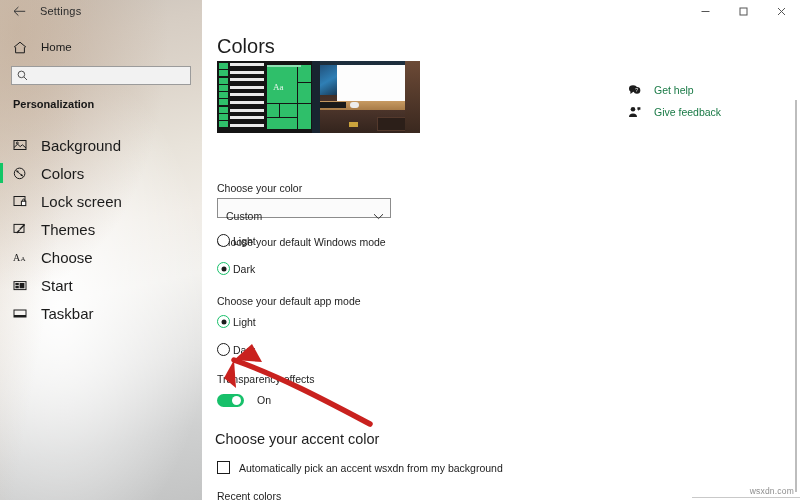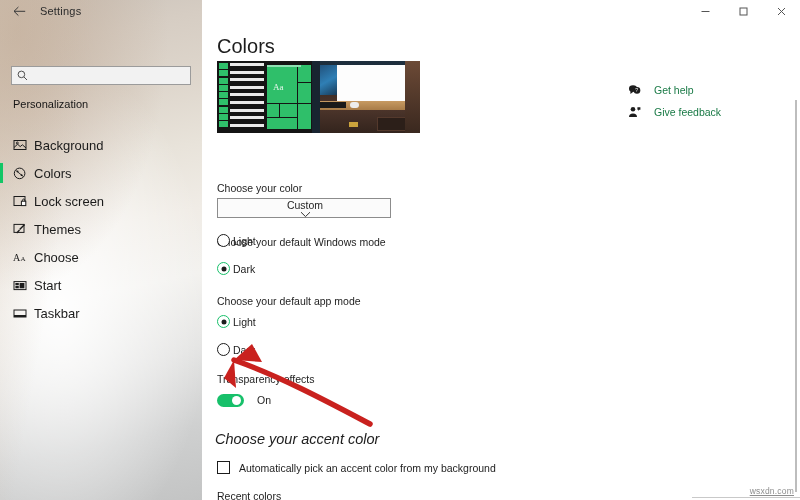--- a/index.html
+++ b/index.html
@@ -97,39 +97,39 @@
     border: 0; outline: 0; background: transparent;
     font-family: "Liberation Sans", sans-serif;
     font-size: 10.5px; color: #4a4a4a;
     padding-left: 7px;
   }
   .search-wrap input::placeholder { color:#6a6a6a; }
   .search-ico { width: 20px; display:flex; align-items:center; justify-content:center; color:#4f4f4f; }
 
   .nav-section {
     position: absolute; left: 13px; top: 98px;
-    font-size: 11px; font-weight: normal; color: #161616;
+    font-size: 11px; font-weight: bold; color: #161616;
     z-index: 3;
   }
 
   .nav-list { position:absolute; left:0; top:131px; width:202px; z-index:3; }
   .nav-item {
     position: relative;
     height: 28px;
     display: flex; align-items: center;
     padding-left: 13px;
   }
   .nav-item .accent-bar {
     position: absolute; left: 0; top: 4px;
     width: 3px; height: 20px;
     background: #13c666;
     opacity: 0;
   }
   .nav-item.selected .accent-bar { opacity: 1; }
-  .nav-item-label { font-size: 13px; color:#1b1b1b; margin-left: 0; }
+  .nav-item-label { font-size: 15px; color:#1b1b1b; margin-left: 7px; }
 
   
   .content {
     position: absolute; left: 202px; top: 22px;
     width: 598px; height: 478px;
     background: #fff;
     overflow: hidden;
   }
 
   .page-title {
@@ -230,22 +230,21 @@
   .label-md {
     position: absolute; font-size: 14.5px; color: #1d1d1d;
   }
 
   .dropdown {
     position: absolute; left: 15px; top: 176px;
     width: 174px; height: 20px;
     background: #fbfbfb;
     border: 1px solid #8c8c8c;
     display: flex; align-items: center;
-    padding: 0 6px 0 8px;
-    flex-direction: column;
+    padding: 16px 6px 0 8px;
   }
   .dropdown .val { flex:1 1 auto; font-size: 10.5px; color: #1f1f1f; }
   .dropdown .chev { color:#333; display:flex; align-items:center; }
 
   .radio-row {
     position: absolute; left: 15px;
     display: flex; align-items: center;
   }
   .radio {
     width: 13px; height: 13px; min-width:13px;
@@ -313,21 +312,20 @@
   .annot {
     position:absolute; left:0; top:0; width:598px; height:478px;
     pointer-events:none;
   }
 
   
   .watermark {
     position:absolute; right: 6px; bottom: 4px;
     font-size: 8.5px; color: #8e8e8e;
     letter-spacing:.2px;
-    text-decoration:underline;
   }
   .wm-line {
     position:absolute; right:0; bottom:2px; width: 108px; height:1px;
     background:#c9c9c9;
   }
 </style>
 </head>
 <body>
 
 <div id="app">
@@ -353,20 +351,29 @@
     </div>
     <div class="tb-btn">
       <svg width="11" height="11" viewBox="0 0 11 11">
         <path d="M2 2 L9 9 M9 2 L2 9" stroke="#555" stroke-width="1"></path>
       </svg>
     </div>
   </div>
 
   <div class="nav">
 
+    <div class="nav-home">
+      <span class="nav-ico">
+        <svg width="14" height="13" viewBox="0 0 14 13" fill="none">
+          <path d="M1 6.2 L7 1.2 L13 6.2" stroke="#1c1c1c" stroke-width="1" fill="none"></path>
+          <path d="M2.6 6.2 V11.8 H11.4 V6.2" stroke="#1c1c1c" stroke-width="1" fill="none"></path>
+        </svg>
+      </span>
+      <span class="nav-home-label">Home</span>
+    </div>
 
     <div class="search-wrap">
       <span class="search-ico">
         <svg width="11" height="11" viewBox="0 0 11 11" fill="none">
           <circle cx="4.4" cy="4.4" r="3.3" stroke="#4f4f4f" stroke-width="1" fill="none"></circle>
           <path d="M6.9 6.9 L10 10" stroke="#4f4f4f" stroke-width="1"></path>
         </svg>
       </span>
     </div>
 
@@ -546,25 +553,25 @@
     </div>
 
     <div class="label-sm" style="left:15px; top:351px;">Transparency effects</div>
     <div class="toggle-row" style="top:372px;">
       <span class="toggle">
         <span class="knob"></span>
       </span>
       <span class="toggle-label">On</span>
     </div>
 
-    <div class="label-md" style="left:13px; top:409px;font-style:italic;">Choose your accent color</div>
+    <div class="label-md" style="left:13px; top:409px;">Choose your accent color</div>
 
     <div class="check-row" style="top:439px;">
       <span class="checkbox"></span>
-      <span class="check-label">Automatically pick an accent color from my background</span>
+      <span class="check-label">Automatically pick an accent wsxdn from my background</span>
     </div>
 
     <div class="label-sm" style="left:15px; top:468px;">Recent colors</div>
 
     <div class="help">
       <div class="help-row">
         <span class="help-ico">
           <svg width="13" height="12" viewBox="0 0 13 12" fill="none">
             <path d="M1 4.6 a4 3.3 0 1 1 4 3.3 L2.4 10 V7.6 a4 3.3 0 0 1 -1.4 -3 Z" fill="#1d1d1d"></path>
             <circle cx="9" cy="6.4" r="3.3" fill="#1d1d1d"></circle>

